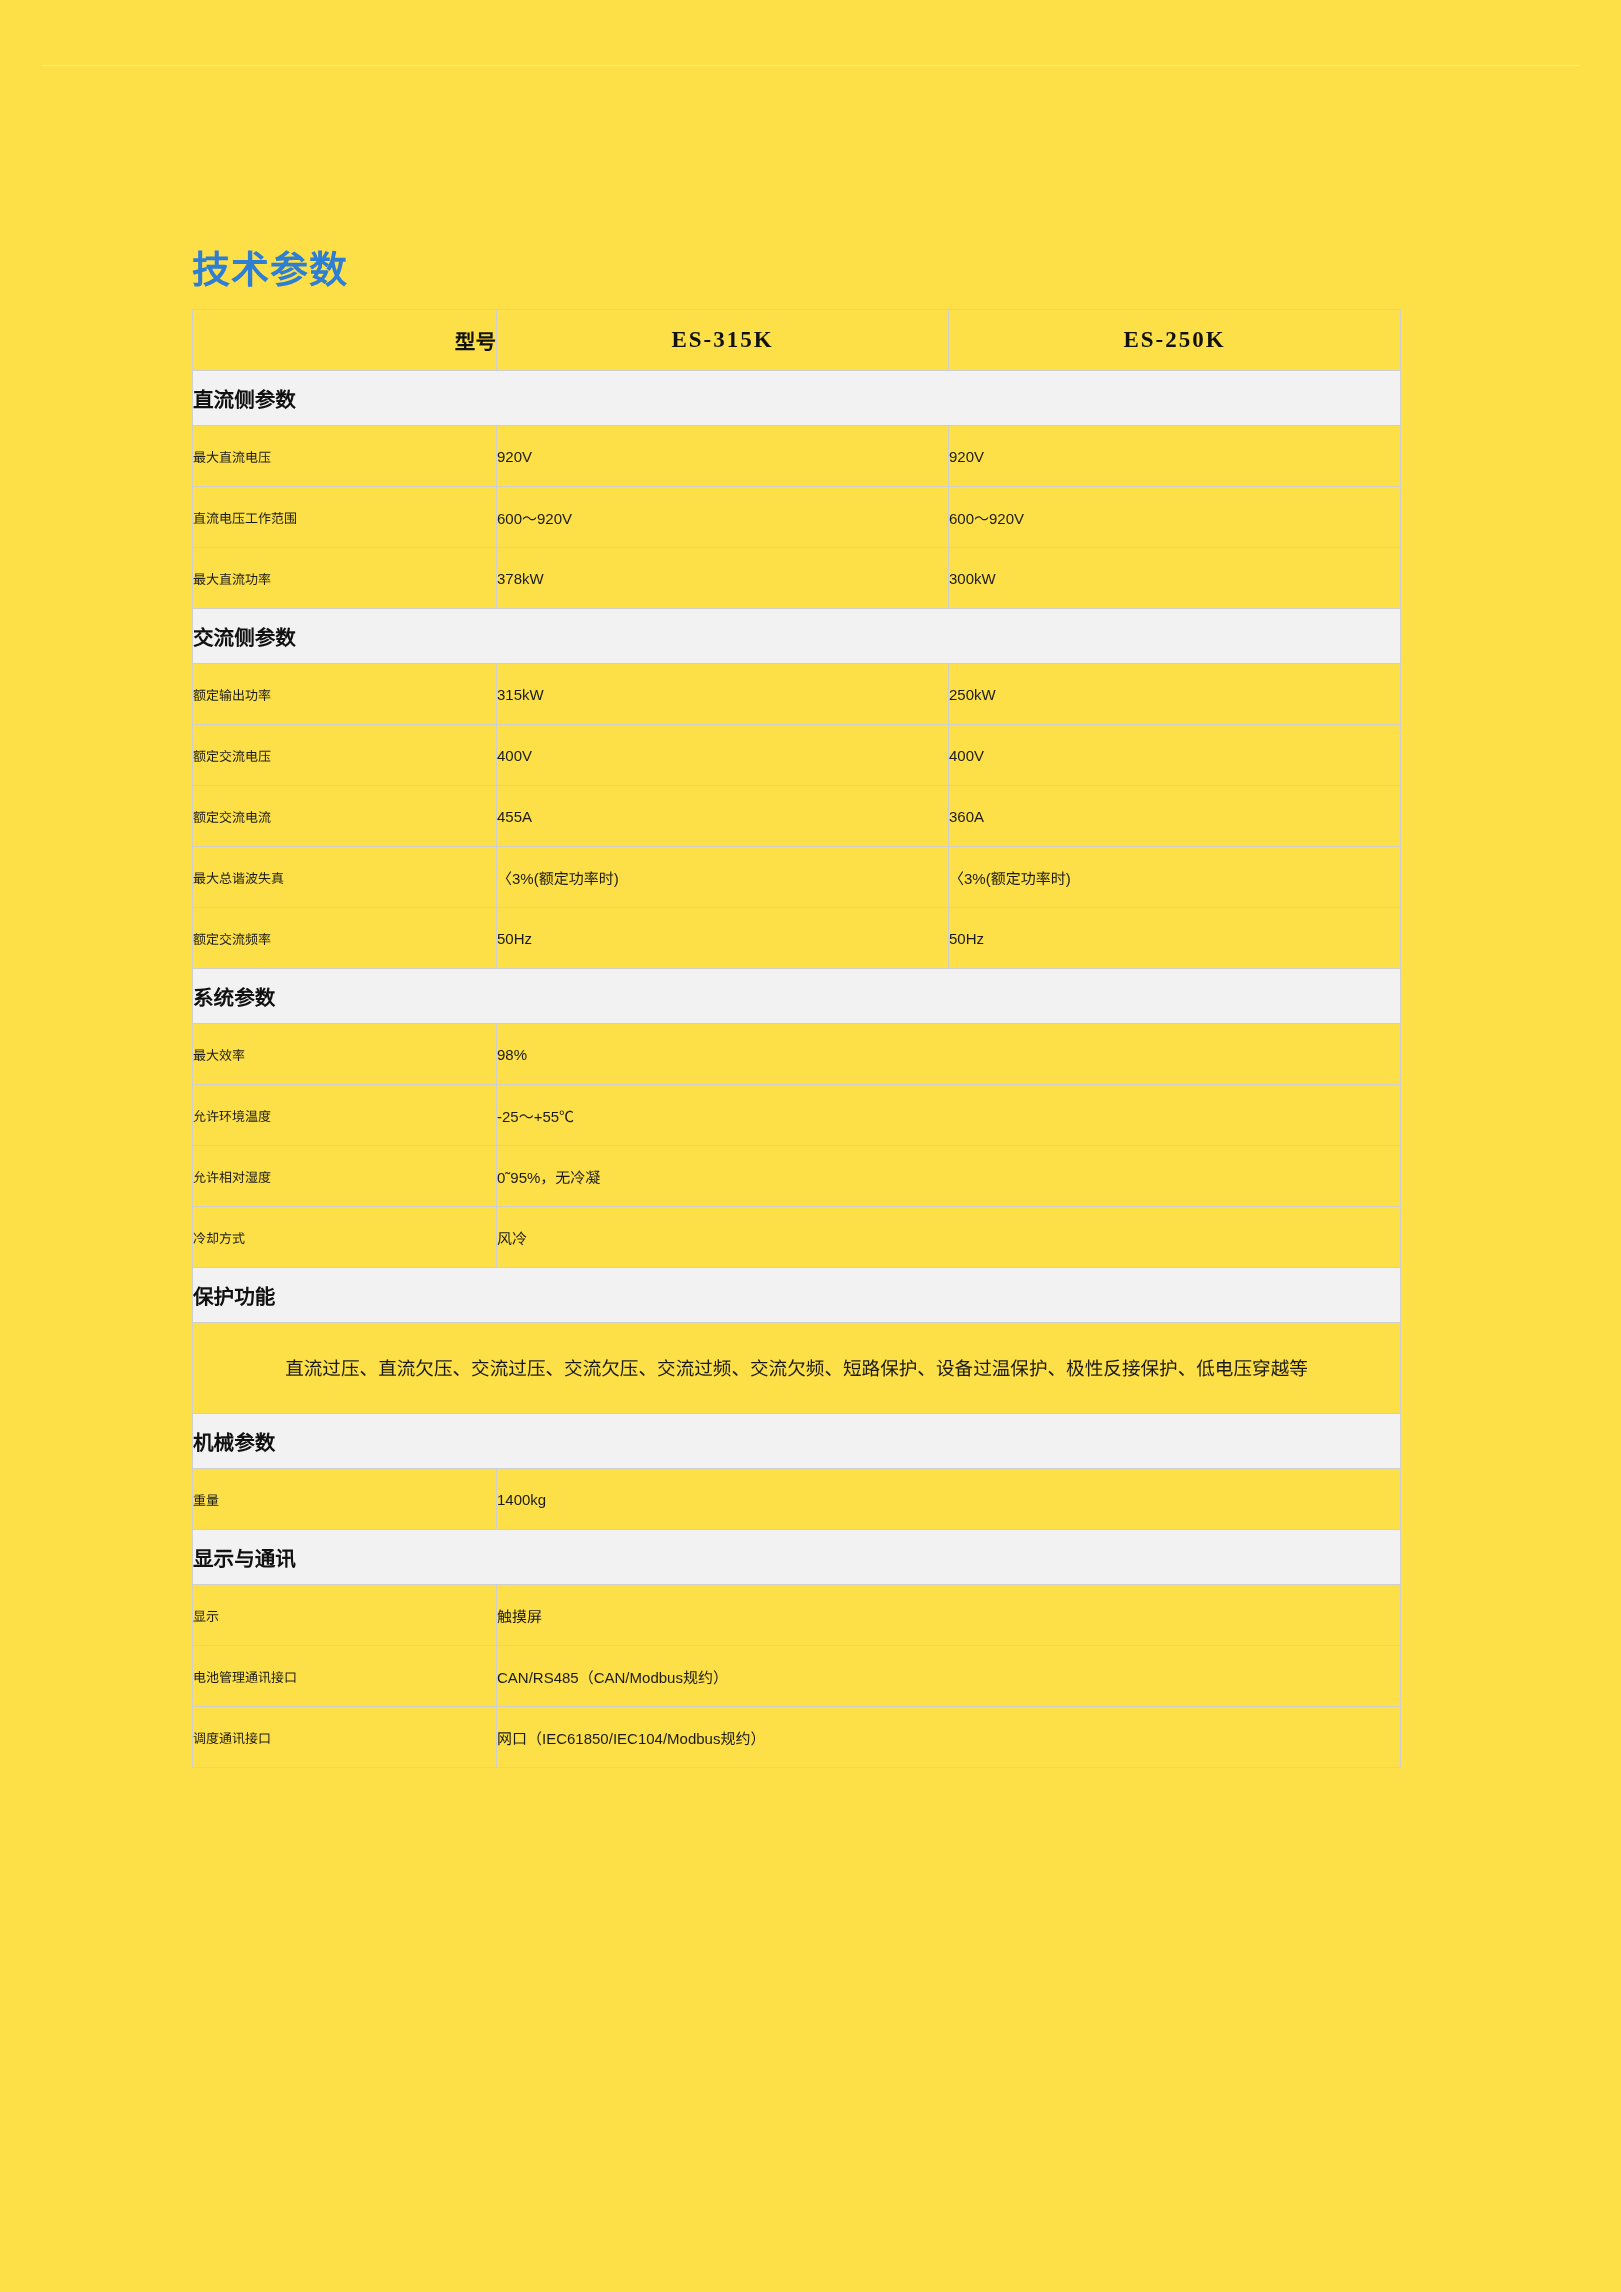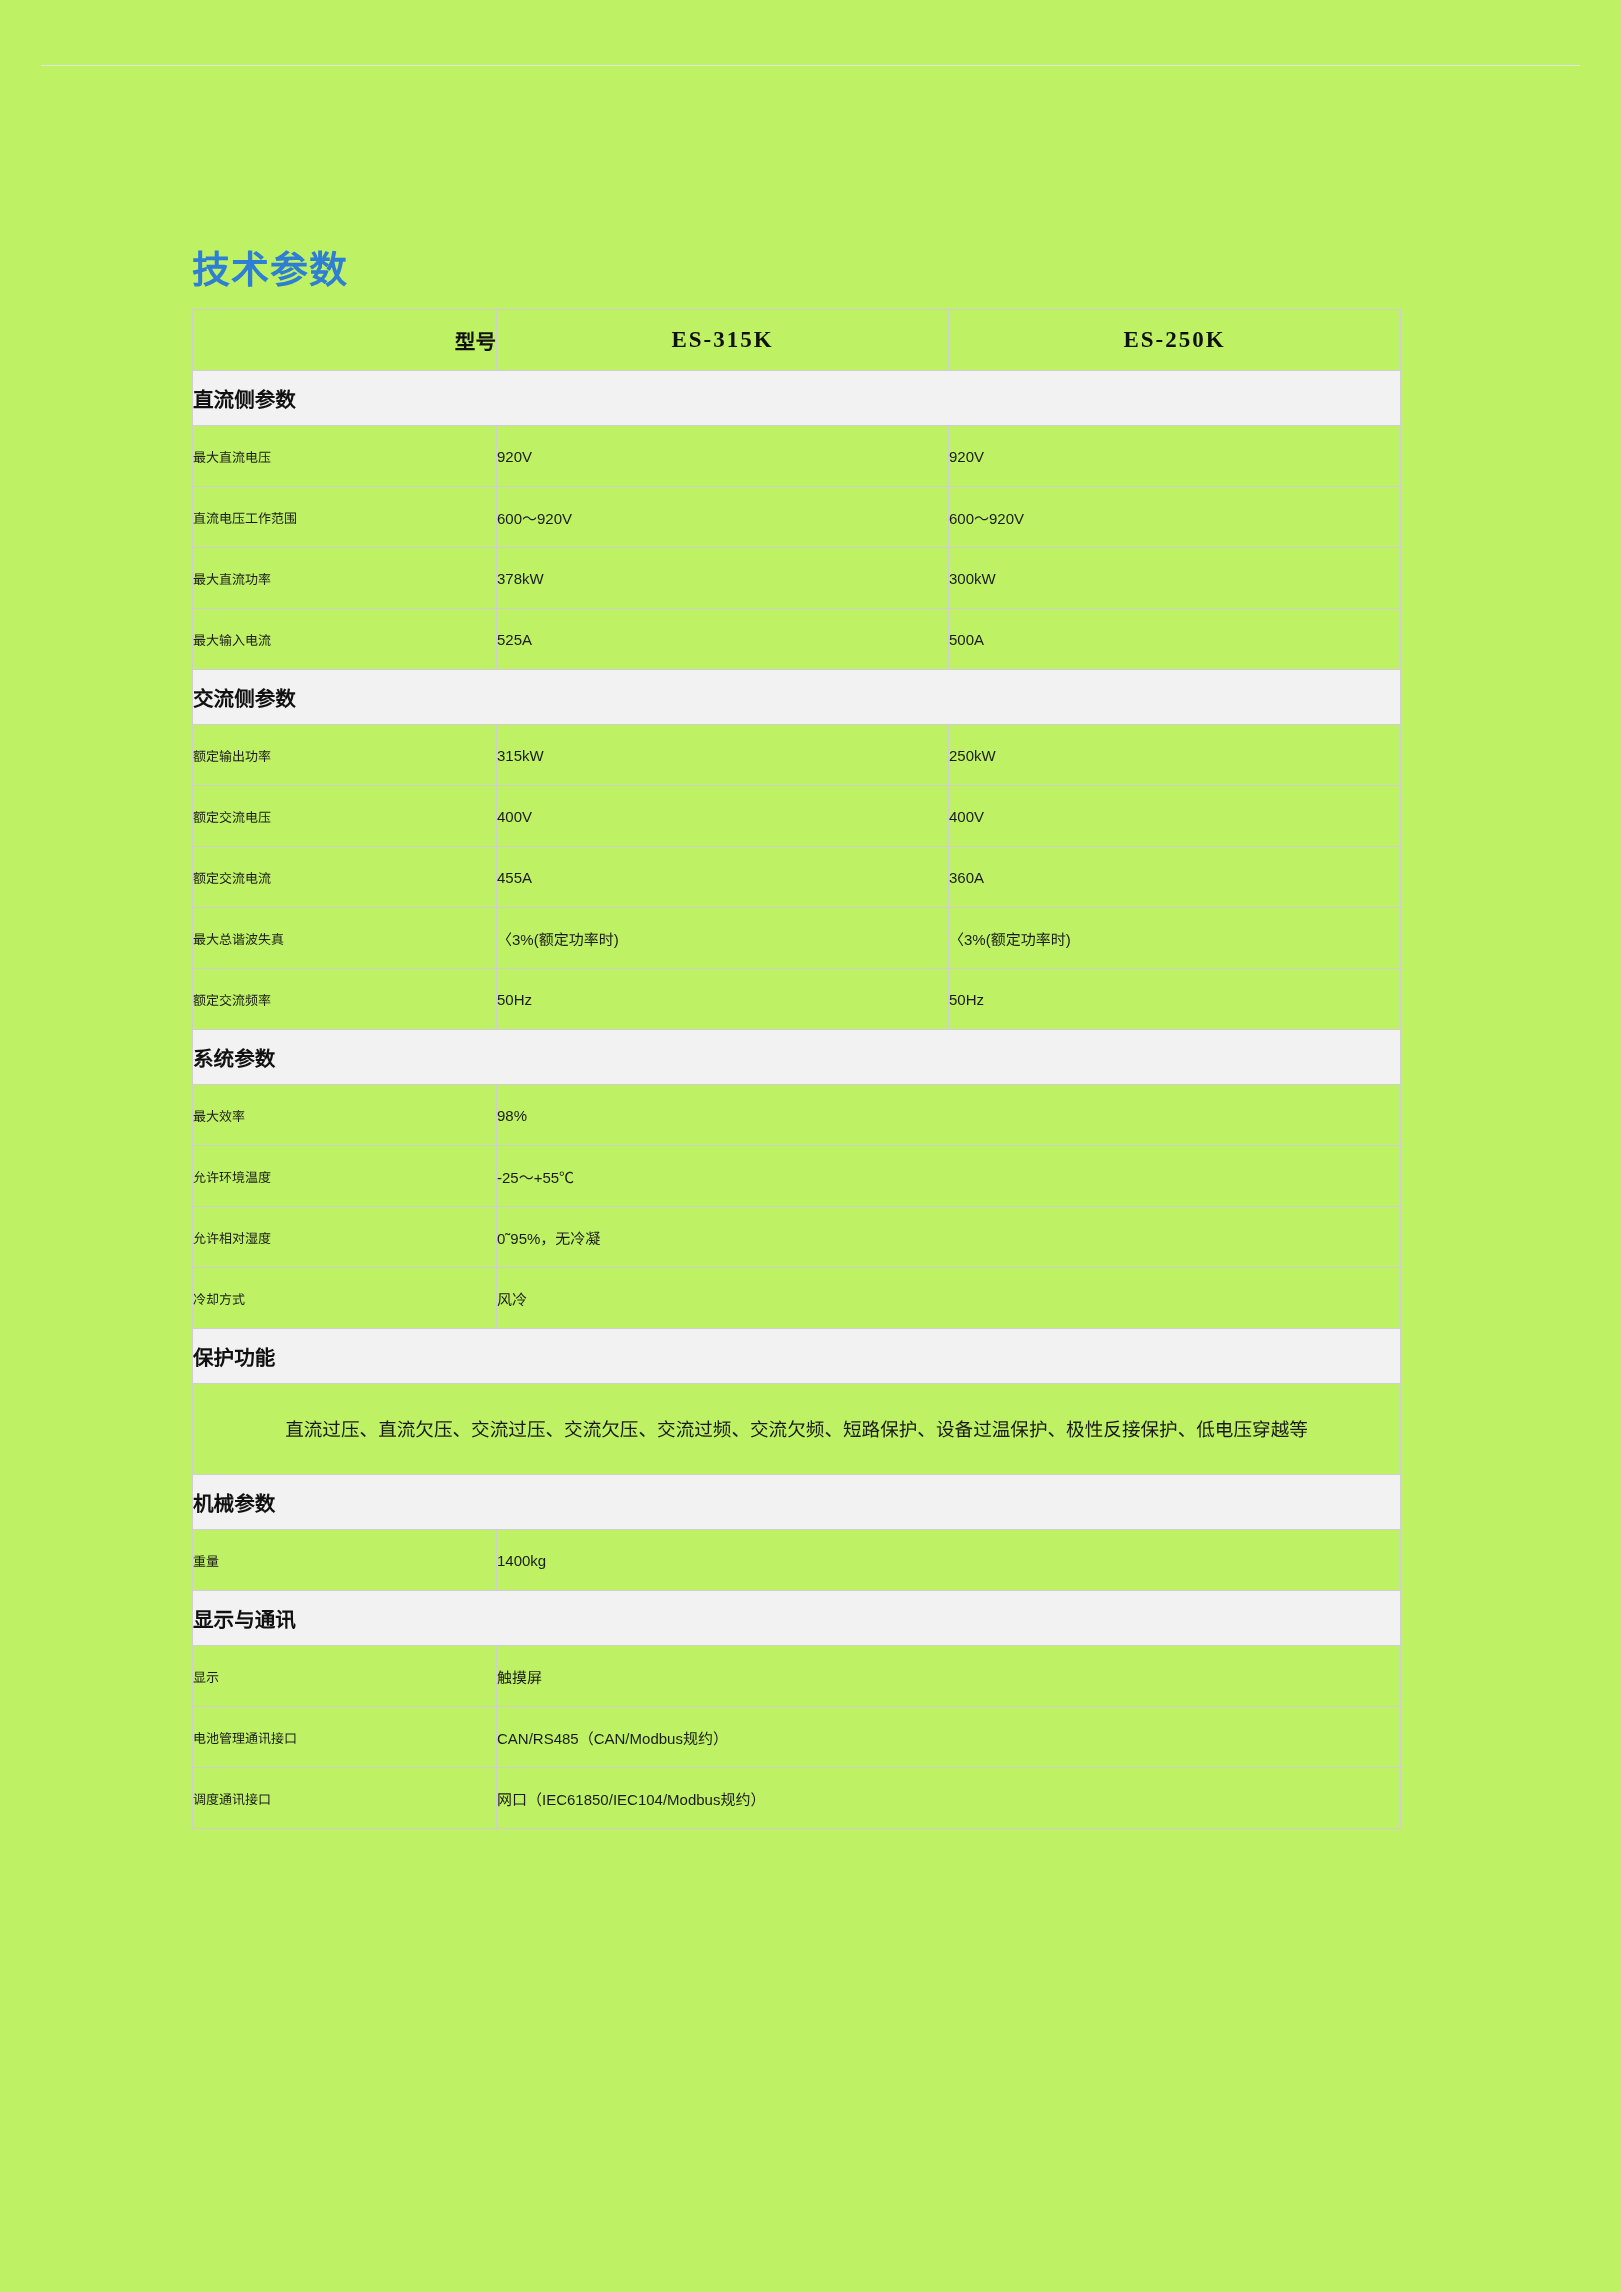--- a/index.html
+++ b/index.html
@@ -11,21 +11,21 @@
     width: 1621px;
     height: 2293px;
     font-family: "Liberation Serif", serif;
     color: #1a1a1a;
     position: relative;
     overflow: hidden;
   }
   .page {
     width: 1621px;
     height: 2293px;
-    background: #bef264;
+    background: #fde047;
     position: relative;
     box-sizing: border-box;
   }
   .top-rule {
     position: absolute;
     top: 65px;
     left: 41px;
     right: 41px;
     height: 1px;
     background: #e3e3e3;
@@ -144,25 +144,20 @@
         <tr>
           <td class="cell-label">直流电压工作范围</td>
           <td class="cell-val">600～920V</td>
           <td class="cell-val">600～920V</td>
         </tr>
         <tr>
           <td class="cell-label">最大直流功率</td>
           <td class="cell-val">378kW</td>
           <td class="cell-val">300kW</td>
         </tr>
-        <tr>
-          <td class="cell-label">最大输入电流</td>
-          <td class="cell-val">525A</td>
-          <td class="cell-val">500A</td>
-        </tr>
 
         <tr class="group">
           <td class="cell-group" colspan="3">交流侧参数</td>
         </tr>
         <tr>
           <td class="cell-label">额定输出功率</td>
           <td class="cell-val">315kW</td>
           <td class="cell-val">250kW</td>
         </tr>
         <tr>

